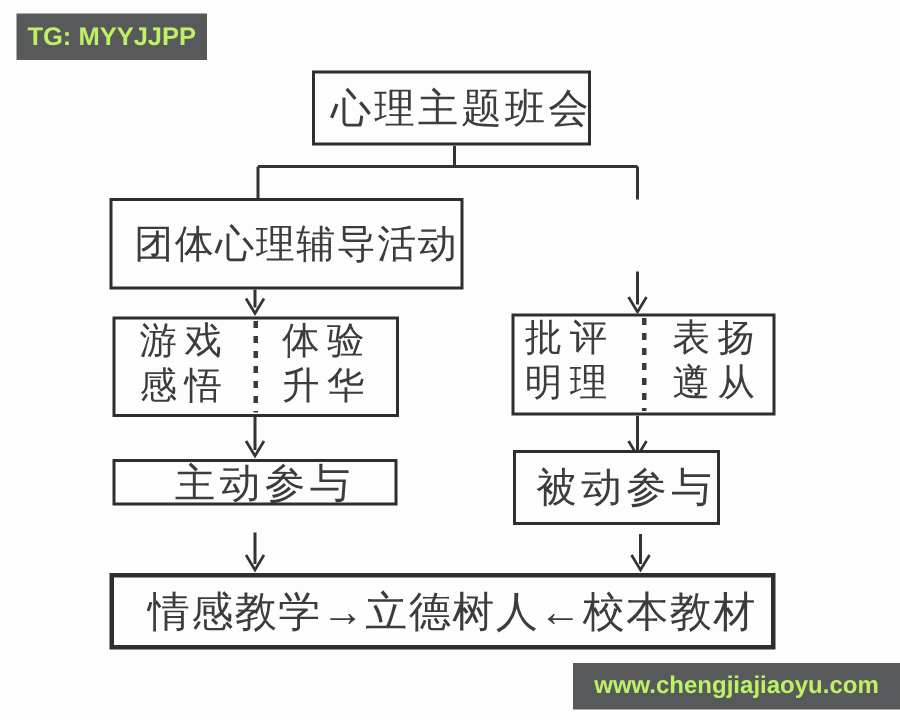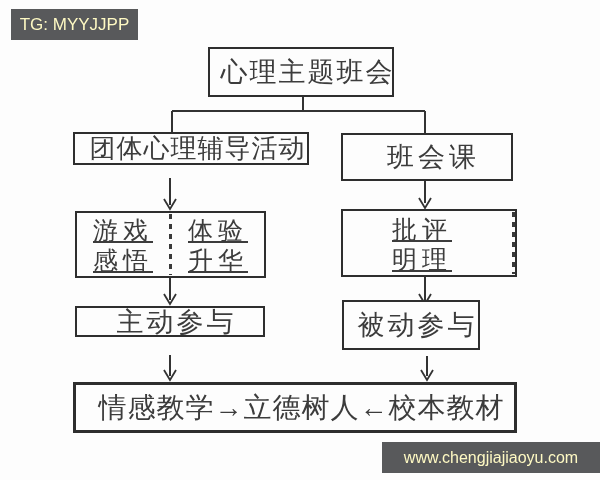--- a/index.html
+++ b/index.html
@@ -20,43 +20,44 @@
     box-sizing:border-box;
     border:2px solid #2e2e2e;
     background:#fdfdfd;
     color:#3c3c3c;
     display:flex;align-items:center;justify-content:center;
     text-align:center;
     white-space:nowrap;
     padding-left:13px;
   }
   .node-root    {left:208px;top:47px;width:186px;height:50px;font-size:27px;letter-spacing:2px;}
-  .node-lbranch {left:73px;top:132px;width:236px;height:33px;font-size:26px;letter-spacing:1px;}
+  .node-lbranch {left:73px;top:132px;width:236px;height:61px;font-size:26px;letter-spacing:1px;}
   .node-rbranch {left:341px;top:133px;width:172px;height:48px;font-size:27px;letter-spacing:4px;}
   .node-lmethod {left:75px;top:211px;width:191px;height:67px;padding:0;}
   .node-rmethod {left:341px;top:209px;width:176px;height:68px;padding:0;gap:11px;}
   .node-lresult {left:75px;top:306px;width:190px;height:31px;font-size:27px;letter-spacing:3px;}
   .node-rresult {left:342px;top:300px;width:138px;height:50px;font-size:27px;letter-spacing:3px;}
   .node-conclusion{left:73px;top:382px;width:444px;height:51px;border-width:3px;font-size:28px;letter-spacing:1px;}
-  .method-box{align-items:flex-end;justify-content:stretch;text-decoration:underline;}
+  .method-box{align-items:flex-start;justify-content:stretch;}
   .mcol{
     flex:1;display:flex;flex-direction:column;
     align-items:center;justify-content:center;
     font-size:25px;letter-spacing:5px;line-height:30px;
     color:#3c3c3c;
   }
   .mdivider{
     width:3px;align-self:stretch;margin:1px 0;
     background:repeating-linear-gradient(to bottom,#3a3a3a 0 5px,transparent 5px 10px);
   }
   .badge{
     position:absolute;
     display:flex;align-items:center;justify-content:center;
-    background:#58595b;color:#fef9c3;
+    background:#58595b;color:#bef264;
     font-family:"Liberation Sans","DejaVu Sans",sans-serif;
+    font-weight:bold;
   }
   .badge-tg {left:11px;top:9px;width:127px;height:31px;font-size:17px;}
   .badge-url{left:382px;top:442px;width:218px;height:31px;font-size:16px;}
 </style>
 </head>
 <body>
 
 <div class="canvas">
 
   <svg class="connectors" viewBox="0 0 600 480" xmlns="http://www.w3.org/2000/svg">
@@ -78,40 +79,43 @@
     <path d="M427 356 V376" fill="none" stroke="#333333" stroke-width="2"></path>
     <path d="M421 370 L427 380 L433 370" fill="none" stroke="#333333" stroke-width="1.8"></path>
   </svg>
 
   <div class="badge badge-tg">TG: MYYJJPP</div>
 
   <div class="box node-root">心理主题班会</div>
 
   <div class="box node-lbranch">团体心理辅导活动</div>
 
-  <div class="box node-rbranch">班会课</div>
 
   <div class="box method-box node-lmethod">
     <div class="mcol">
       <div>游戏</div>
       <div>感悟</div>
     </div>
     <div class="mdivider"></div>
     <div class="mcol">
       <div>体验</div>
       <div>升华</div>
     </div>
   </div>
 
   <div class="box method-box node-rmethod">
     <div class="mcol">
       <div>批评</div>
       <div>明理</div>
     </div>
     <div class="mdivider"></div>
+    <div class="mcol">
+      <div>表扬</div>
+      <div>遵从</div>
+    </div>
   </div>
 
   <div class="box node-lresult">主动参与</div>
 
   <div class="box node-rresult">被动参与</div>
 
   <div class="box node-conclusion">情感教学→立德树人←校本教材</div>
 
   <div class="badge badge-url">www.chengjiajiaoyu.com</div>
 

